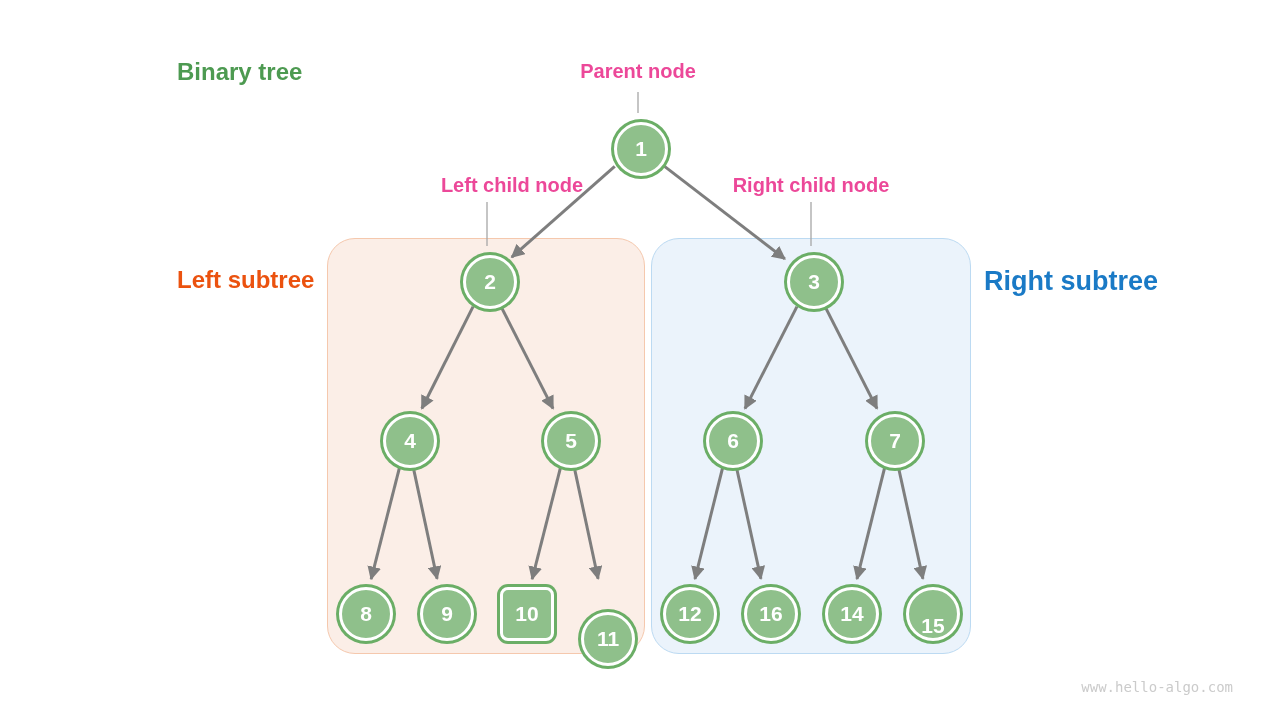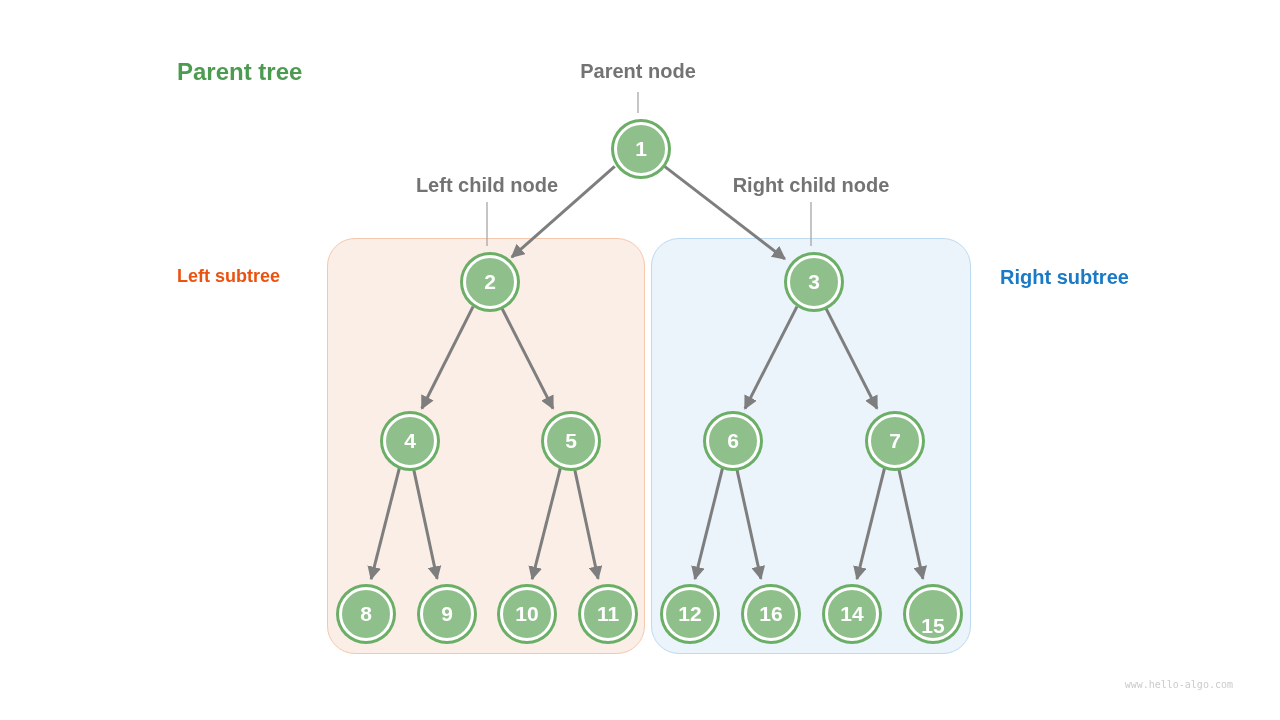--- a/index.html
+++ b/index.html
@@ -20,29 +20,29 @@
   .node{
     position:absolute;width:48px;height:48px;border-radius:50%;
     background:var(--node-fill,#8FC08B);
     border:3px solid #ffffff;
     box-shadow:0 0 0 3px var(--node-ring,#6BAE66);
     display:flex;align-items:center;justify-content:center;
     color:#ffffff;font-weight:bold;font-size:21px;
   }
   .lbl{position:absolute;white-space:nowrap;font-weight:bold;}
   .lbl.title{left:177px;top:58px;font-size:24px;color:var(--title-color,#4D9A51);}
-  .lbl.dark{font-size:20px;color:#737373;transform:translateX(-50%);}
+  .lbl.dark{font-size:20px;color:#ec4899;transform:translateX(-50%);}
   .lbl.parent{left:638px;top:60px;}
-  .lbl.leftchild{left:487px;top:174px;}
+  .lbl.leftchild{left:512px;top:174px;}
   .lbl.rightchild{left:811px;top:174px;text-align:right;}
-  .lbl.leftsub{left:177px;top:266px;font-size:18px;color:var(--left-label,#EB520F);}
-  .lbl.rightsub{left:984px;top:266px;font-size:20px;color:var(--right-label,#1A7AC6);margin-left:16px;}
+  .lbl.leftsub{left:177px;top:266px;font-size:24px;color:var(--left-label,#EB520F);}
+  .lbl.rightsub{left:984px;top:266px;font-size:27px;color:var(--right-label,#1A7AC6);}
   .watermark{
     position:absolute;right:47px;top:679px;
-    font-family:"DejaVu Sans Mono",monospace;font-size:10px;
+    font-family:"DejaVu Sans Mono",monospace;font-size:14px;
     color:#CBCBCB;font-weight:normal;
   }
 </style>
 </head>
 <body>
 
 <div class="canvas">
 
   <div class="region left"></div>
   <div class="region right"></div>
@@ -97,41 +97,41 @@
       </div>
       <div class="node" style="left: 868px; top: 414px;">
         <span>7</span>
       </div>
       <div class="node" style="left: 339px; top: 587px;">
         <span>8</span>
       </div>
       <div class="node" style="left: 420px; top: 587px;">
         <span>9</span>
       </div>
-      <div class="node" style="left: 500px; top: 587px;">
+      <div class="node" style="left: 500px; top: 587px; border-radius: 8px;">
         <span>10</span>
       </div>
-      <div class="node" style="left: 581px; top: 587px; align-items: center;">
+      <div class="node" style="left: 581px; top: 612px; align-items: center;">
         <span>11</span>
       </div>
       <div class="node" style="left: 663px; top: 587px;">
         <span>12</span>
       </div>
       <div class="node" style="left: 744px; top: 587px;">
         <span>16</span>
       </div>
       <div class="node" style="left: 825px; top: 587px; text-align: center;">
         <span>14</span>
       </div>
       <div class="node" style="left: 906px; top: 587px; align-items: flex-end;">
         <span>15</span>
       </div>
     </div>
 
-  <div class="lbl title">Parent tree</div>
+  <div class="lbl title">Binary tree</div>
   <div class="lbl dark parent">Parent node</div>
   <div class="lbl dark leftchild">Left child node</div>
   <div class="lbl dark rightchild">Right child node</div>
   <div class="lbl leftsub">Left subtree</div>
   <div class="lbl rightsub">Right subtree</div>
   <div class="watermark">www.hello-algo.com</div>
 
 </div>
 
 </body></html>

